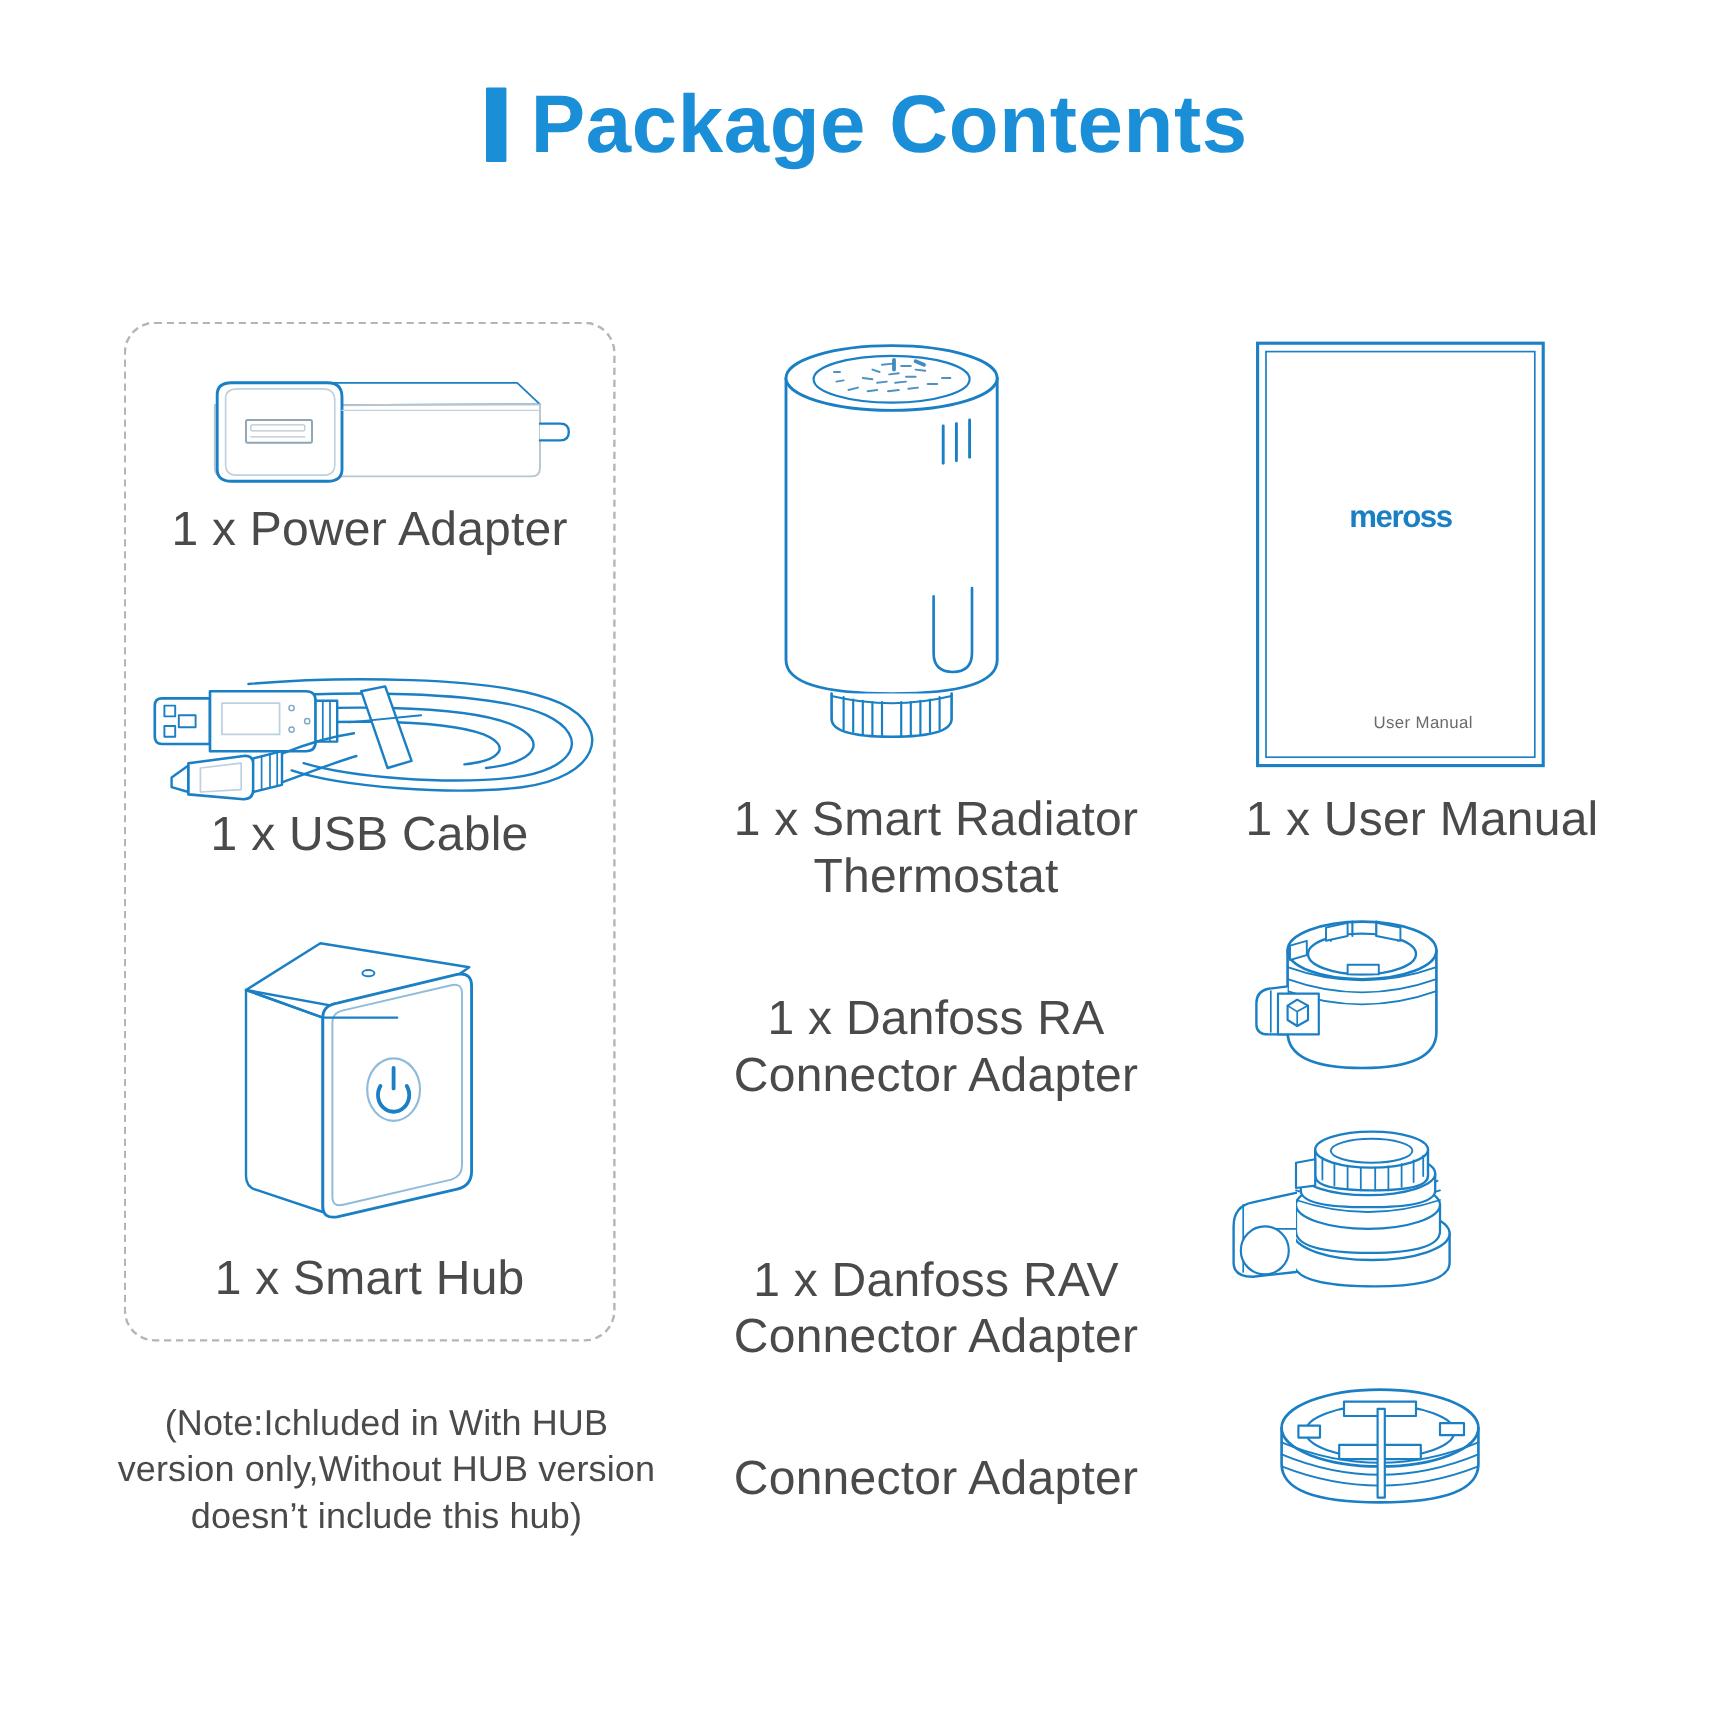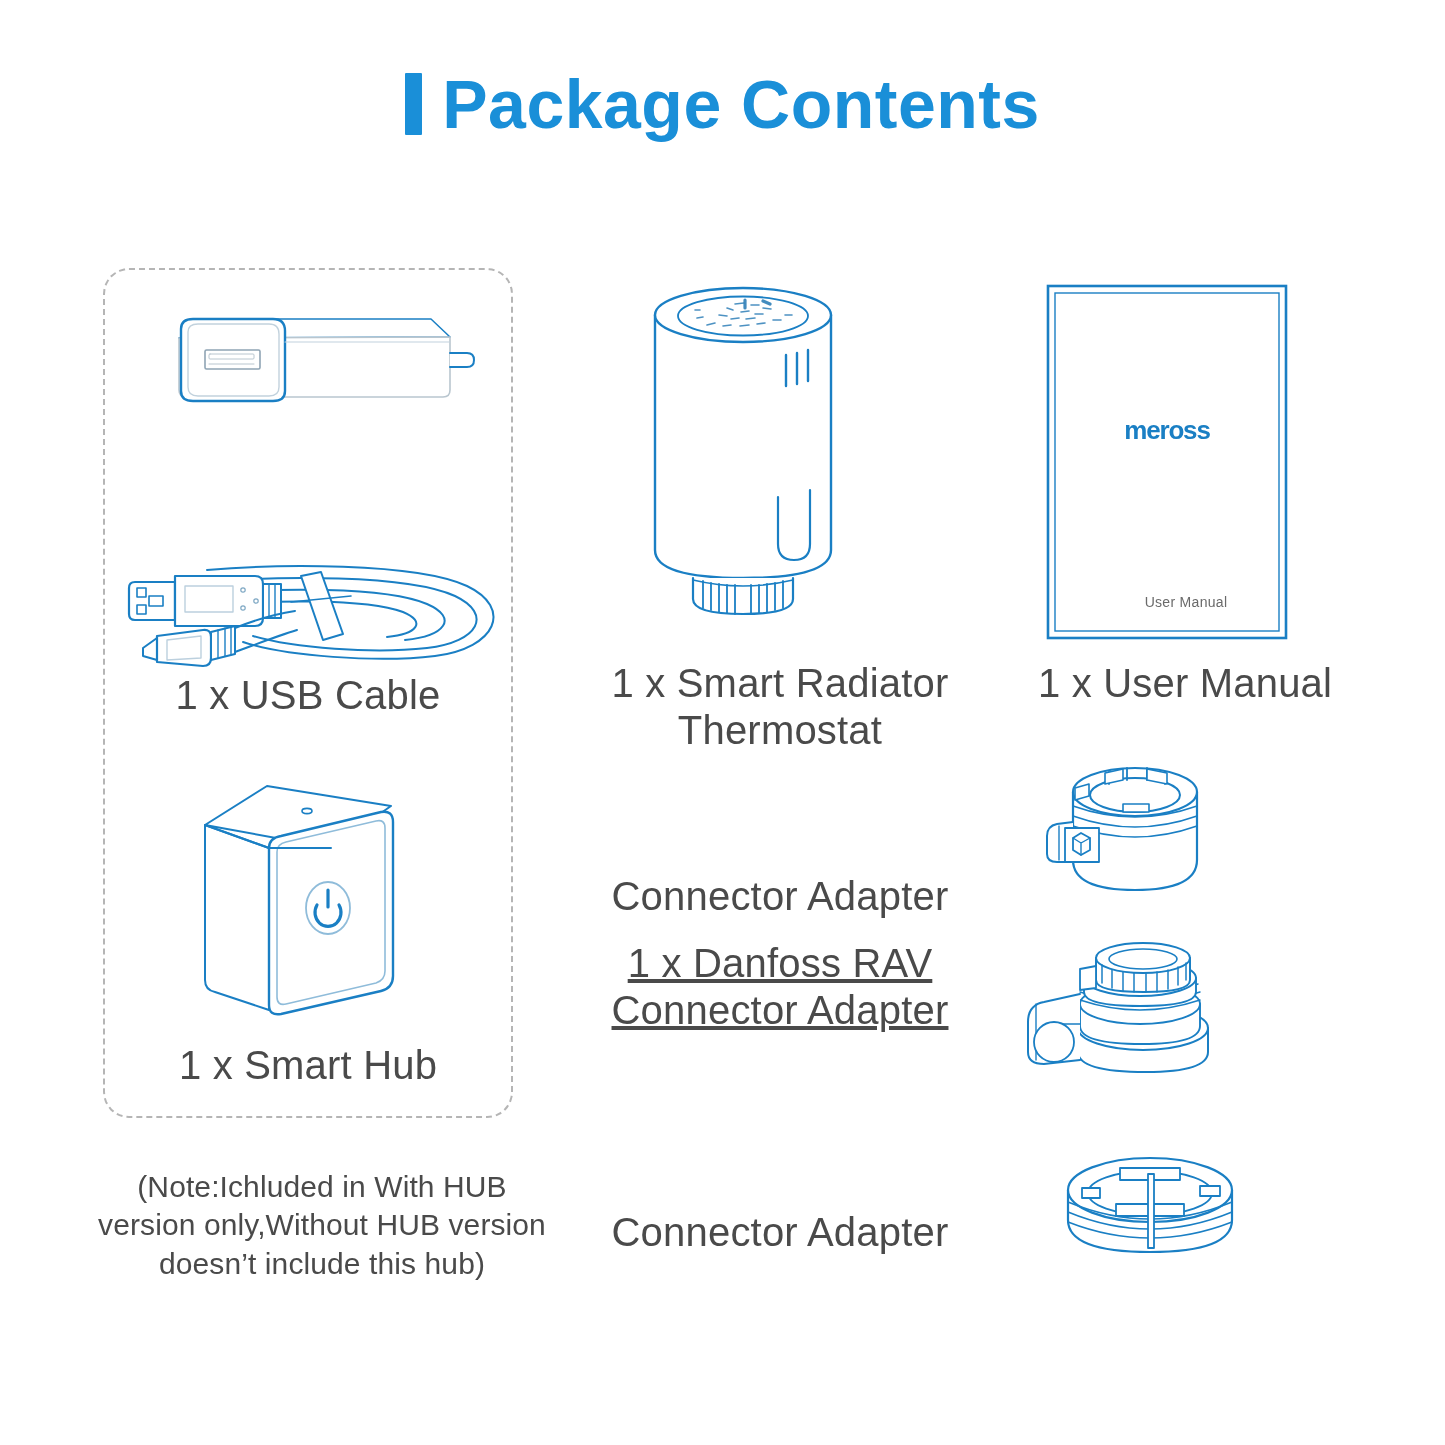--- a/index.html
+++ b/index.html
@@ -127,20 +127,21 @@
 
       <rect x="50" y="45" width="55" height="19" rx="1.5" fill="#ffffff" stroke="#8fa4b4" stroke-width="1.6"></rect>
       <rect x="54" y="49" width="45" height="5" rx="1" fill="#ffffff" stroke="#b9c6cf" stroke-width="1"></rect>
       <line x1="54" y1="59" x2="99" y2="59" stroke="#b9c6cf" stroke-width="1"></line>
 
       <path d="M295 48 L312 48 Q319 48 319 55 Q319 62 312 62 L295 62" fill="#ffffff" stroke="#1a7fc4" stroke-width="2"></path>
 
       <line x1="130" y1="37" x2="294" y2="37" stroke="#c2d2dd" stroke-width="1.2"></line>
     </svg>
   </div>
+  <div class="label" style="left:103px; top:418px; width:410px;">1 x Power Adapter</div>
 
   <div class="art" style="left:115px; top:556px;">
     <svg width="400" height="120" viewBox="0 0 400 120" fill="none" stroke="#1a7fc4" stroke-width="2" stroke-linejoin="round" stroke-linecap="round">
 
       <path d="M92 14 C 160 8, 300 6, 352 30 C 398 52, 382 92, 320 100 C 262 107, 170 100, 128 86" stroke="#1a7fc4" stroke-width="2" fill="none"></path>
       <path d="M92 26 C 160 20, 292 18, 340 40 C 378 58, 364 86, 312 92 C 258 98, 178 92, 138 80" stroke="#1a7fc4" stroke-width="2" fill="none"></path>
 
       <path d="M100 38 C 155 32, 270 30, 312 48 C 344 62, 330 80, 290 84" stroke="#1a7fc4" stroke-width="2" fill="none"></path>
       <path d="M104 50 C 150 44, 250 42, 288 56 C 312 66, 302 78, 272 81" stroke="#1a7fc4" stroke-width="2" fill="none"></path>
 
@@ -292,21 +293,21 @@
 
       <path d="M30 60 L14 62 Q4 64 4 74 L4 92 Q4 100 14 100 L30 100" fill="#ffffff" stroke="#1a7fc4" stroke-width="2"></path>
       <path d="M16 64 L16 98" stroke="#1a7fc4" stroke-width="1.4"></path>
       <rect x="22" y="66" width="34" height="34" fill="#ffffff" stroke="#1a7fc4" stroke-width="1.8"></rect>
 
       <path d="M30 76 L38 71 L47 76 L47 88 L38 93 L30 88 Z" fill="#ffffff" stroke="#1a7fc4" stroke-width="1.8"></path>
       <path d="M30 76 L38 81 L47 76 M38 81 L38 93" stroke="#1a7fc4" stroke-width="1.4"></path>
     </svg>
   </div>
   <div class="label" style="left:545px; top:826px; width:470px;">
-    <br>
+    <span>1 x Danfoss RA</span><br>
     <span>Connector Adapter</span>
   </div>
 
   <div class="art" style="left:1022px; top:942px;">
     <svg width="212" height="150" viewBox="0 0 212 150" fill="none" stroke="#1a7fc4" stroke-width="1.9" stroke-linejoin="round" stroke-linecap="round">
 
       <path d="M56 86 L56 110 Q56 130 124 130 Q186 130 186 110 L186 86" fill="#ffffff" stroke="#1a7fc4" stroke-width="2"></path>
       <ellipse cx="121" cy="86" rx="65" ry="22" fill="#ffffff" stroke="#1a7fc4" stroke-width="2"></ellipse>
 
       <path d="M58 62 L58 84 Q58 102 120 102 Q178 102 178 84 L178 62" fill="#ffffff" stroke="#1a7fc4" stroke-width="1.9"></path>
@@ -335,21 +336,21 @@
       </g>
 
       <path d="M74 24 L58 27 L58 48 L74 46 Z" fill="#ffffff" stroke="#1a7fc4" stroke-width="1.8"></path>
 
       <path d="M58 52 L22 60 Q6 63 6 80 L6 110 Q6 122 22 122 L58 118" fill="#ffffff" stroke="#1a7fc4" stroke-width="2"></path>
       <path d="M14 62 L14 118" stroke="#1a7fc4" stroke-width="1.4"></path>
       <path d="M24 82 L58 82" stroke="#1a7fc4" stroke-width="1.4"></path>
       <circle cx="32" cy="100" r="20" fill="#ffffff" stroke="#1a7fc4" stroke-width="1.8"></circle>
     </svg>
   </div>
-  <div class="label" style="left:545px; top:940px; width:470px;text-decoration:underline;">
+  <div class="label" style="left:545px; top:1044px; width:470px;">
     <span>1 x Danfoss RAV</span><br>
     <span>Connector Adapter</span>
   </div>
 
   <div class="art" style="left:1060px; top:1148px;">
     <svg width="184" height="128" viewBox="0 0 184 128" fill="none" stroke="#1a7fc4" stroke-width="2" stroke-linejoin="round" stroke-linecap="round">
 
       <path d="M8 42 L8 72 Q8 104 90 104 Q172 104 172 72 L172 42" fill="#ffffff" stroke="#1a7fc4" stroke-width="2.2"></path>
 
       <ellipse cx="90" cy="42" rx="82" ry="32" fill="#ffffff" stroke="#1a7fc4" stroke-width="2.2"></ellipse>

